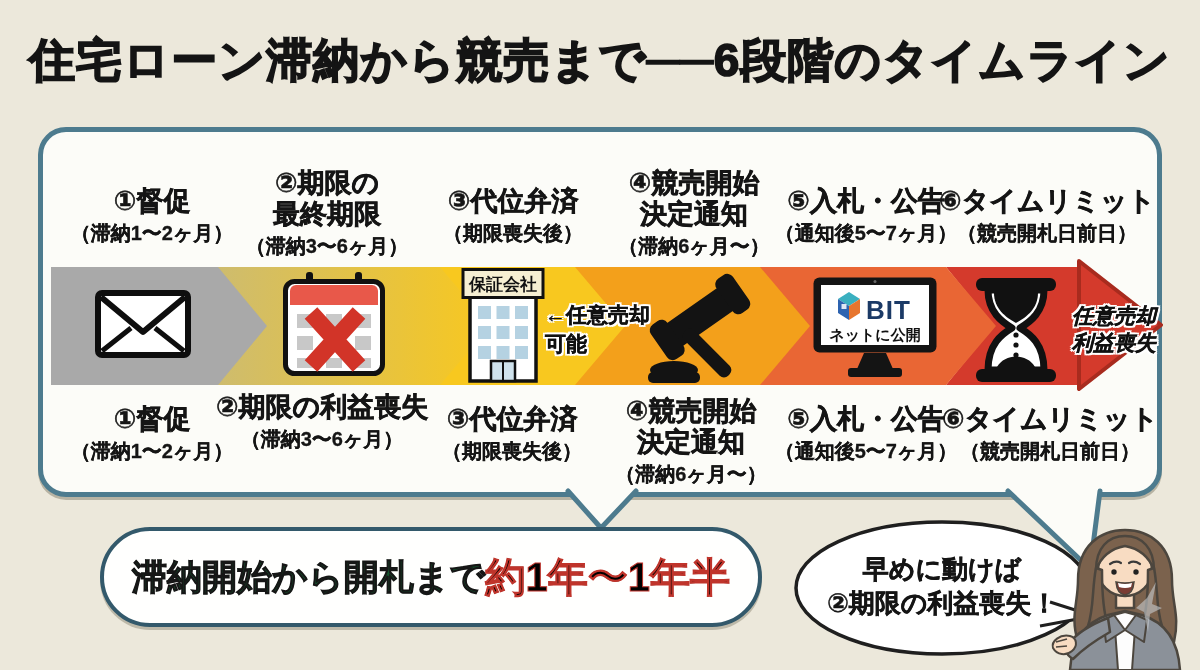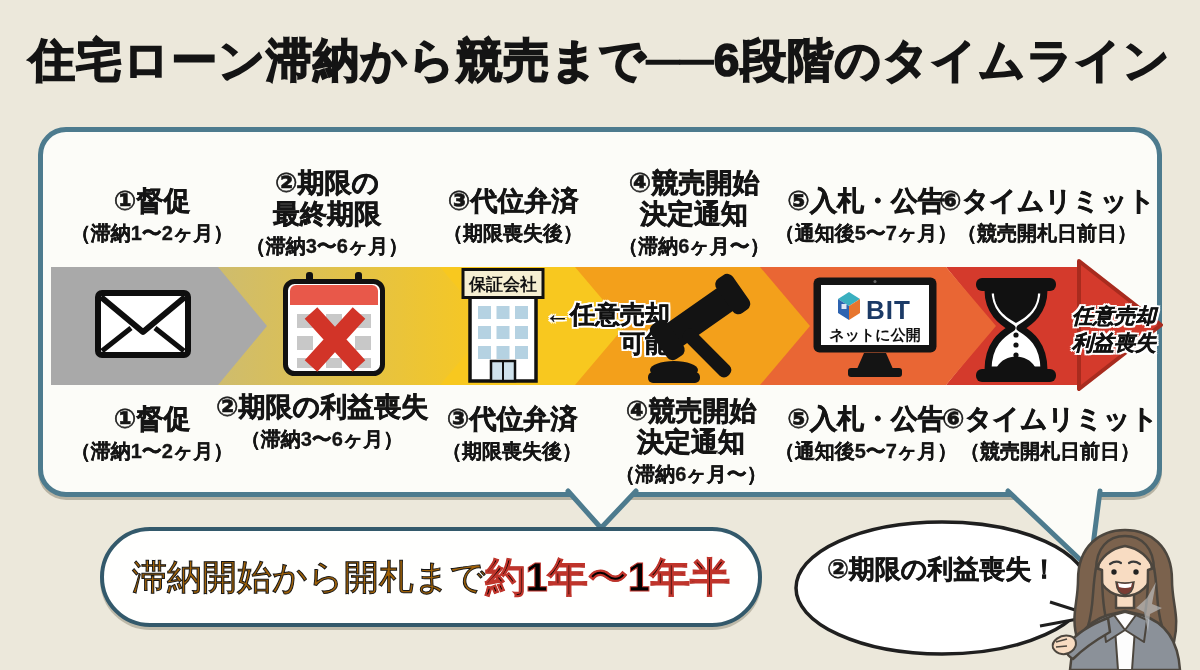--- a/index.html
+++ b/index.html
@@ -21,29 +21,29 @@
   .stage-label{transform:translateX(-50%);text-align:center;white-space:nowrap;color:#151515;}
   .stage-label .name{display:block;font-size:27px;font-weight:bold;line-height:31px;-webkit-text-stroke:.6px #151515;}
   .stage-label .sub{display:block;font-size:20px;font-weight:bold;line-height:26px;margin-top:3px;-webkit-text-stroke:.3px #151515;}
 
   
   .band{left:51px;top:255px;width:1112px;height:140px;}
 
   
   .note-black{color:#111;font-weight:bold;text-align:left;
       text-shadow:-2px -2px 0 #fff,2px -2px 0 #fff,-2px 2px 0 #fff,2px 2px 0 #fff,0 -2px 0 #fff,0 2px 0 #fff,-2px 0 0 #fff,2px 0 0 #fff;}
-  .note-sale{left:545px;top:300px;font-size:25px;line-height:29px;text-align:right;-webkit-text-stroke:.4px #111;}
+  .note-sale{left:545px;top:300px;font-size:21px;line-height:29px;-webkit-text-stroke:.4px #111;}
   .note-deadline{left:1072px;top:302px;font-size:21px;line-height:27px;font-style:italic;-webkit-text-stroke:.4px #111;}
   .note-black span{display:block;}
 
   
   .pill{left:100px;top:527px;width:662px;height:100px;background:#fffffe;border:4.5px solid #33596b;
         border-radius:52px;box-sizing:border-box;display:flex;align-items:center;justify-content:center;
         box-shadow:0 3px 0 rgba(120,115,95,.4);}
-  .pill .p-black{font-size:35px;font-weight:normal;color:#a16207;-webkit-text-stroke:1px #161616;}
+  .pill .p-black{font-size:35px;font-weight:bold;color:#14532d;-webkit-text-stroke:1px #161616;}
   .pill .p-red{font-size:40px;font-weight:bold;color:#000000;-webkit-text-stroke:1px #c0342b;}
 
   
   .bubble-wrap{left:792px;top:518px;width:320px;height:145px;}
   .bubble-text{left:812px;top:552px;width:260px;text-align:center;color:#151515;
                font-size:26px;font-weight:bold;line-height:34px;-webkit-text-stroke:.5px #151515;}
   .bubble-text span{display:block;white-space:nowrap;}
 
   .z1{z-index:1}.z2{z-index:2}.z3{z-index:3}.z4{z-index:4}.z5{z-index:5}
 </style>
@@ -231,20 +231,21 @@
   <div class="abs pill z3">
     <span class="p-black">滞納開始から開札まで</span>
     <span class="p-red">約1年〜1年半</span>
   </div>
 
   <svg class="abs bubble-wrap z4" width="320" height="145">
     <ellipse cx="150" cy="70" rx="146" ry="66" fill="#fff" stroke="#1f1f1f" stroke-width="3.5"></ellipse>
     <path d="M258,84 L302,98 L248,108" fill="#fff" stroke="#1f1f1f" stroke-width="3" stroke-linejoin="round"></path>
   </svg>
   <div class="abs bubble-text z4">
+    <span>早めに動けば</span>
     <span>②期限の利益喪失！</span>
   </div>
 
   <svg class="abs z5" style="left:1050px;top:520px" width="150" height="150" viewBox="0 0 150 150">
     <g stroke="#4c463e" stroke-width="2.5" stroke-linejoin="round">
       <path d="M28,122 C20,96 28,84 28,60 C28,26 50,10 75,10 C100,10 122,26 122,60 C122,84 130,96 124,122 L96,132 L54,132 Z" fill="#7b624d"></path>
       <rect x="66" y="70" width="18" height="18" fill="#f8dcc2"></rect>
       <ellipse cx="75" cy="50" rx="27" ry="26" fill="#f8dcc2"></ellipse>
       <path d="M75,16 C58,16 46,28 46,50 C52,34 64,28 75,26 C86,28 98,34 104,50 C104,28 92,16 75,16 Z" fill="#7b624d"></path>
       <path d="M46,48 C42,68 44,88 38,106 C44,112 54,112 58,106 C52,88 52,64 52,50 Z" fill="#7b624d"></path>

